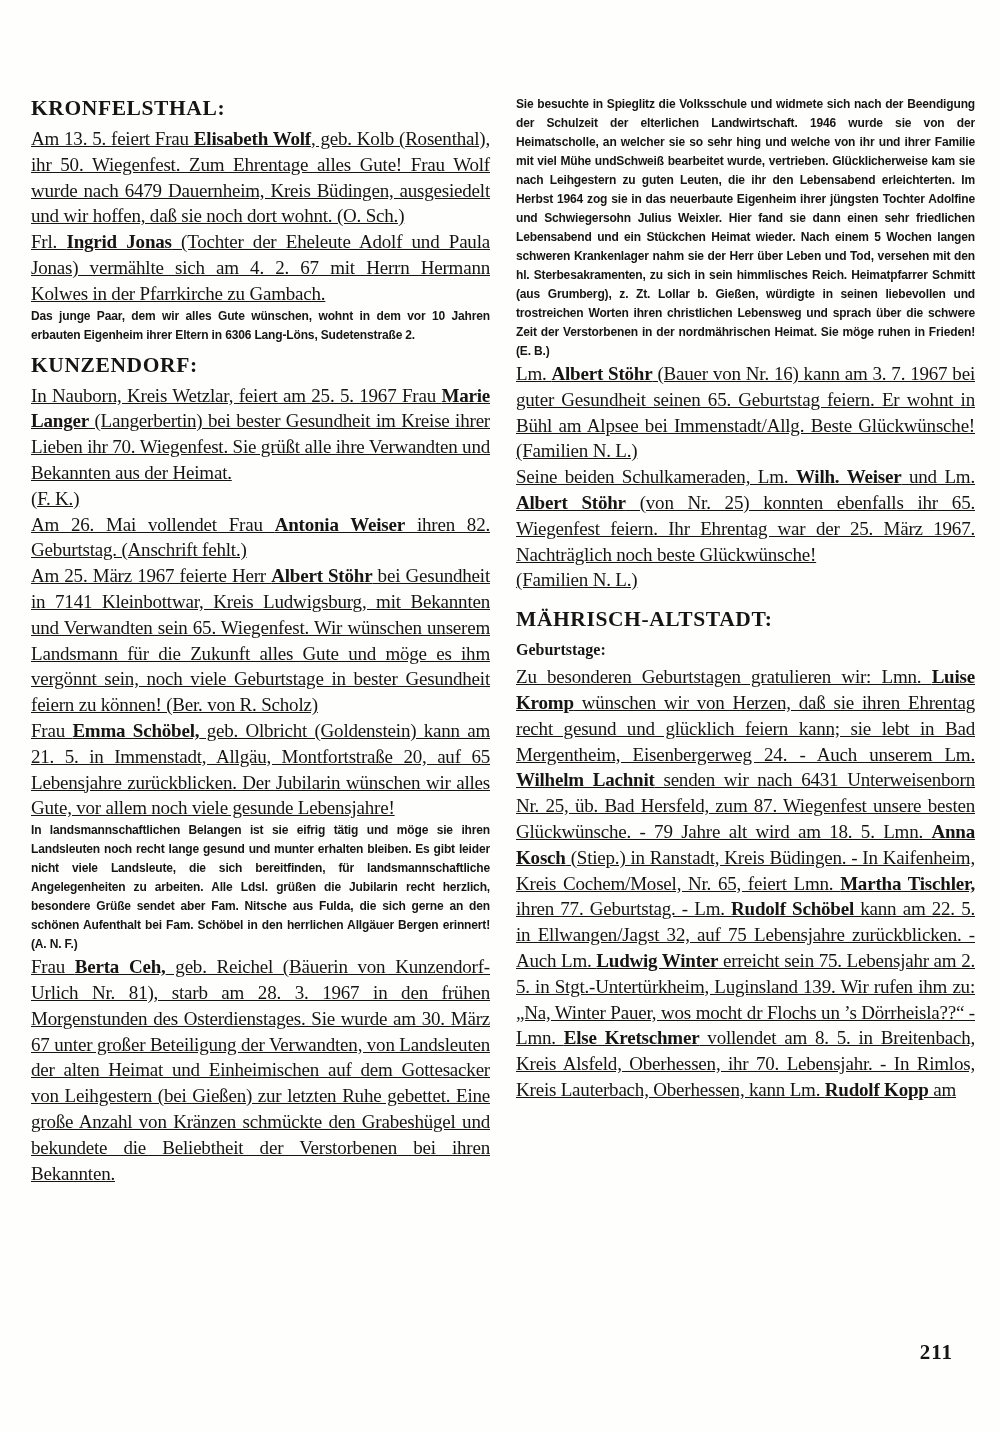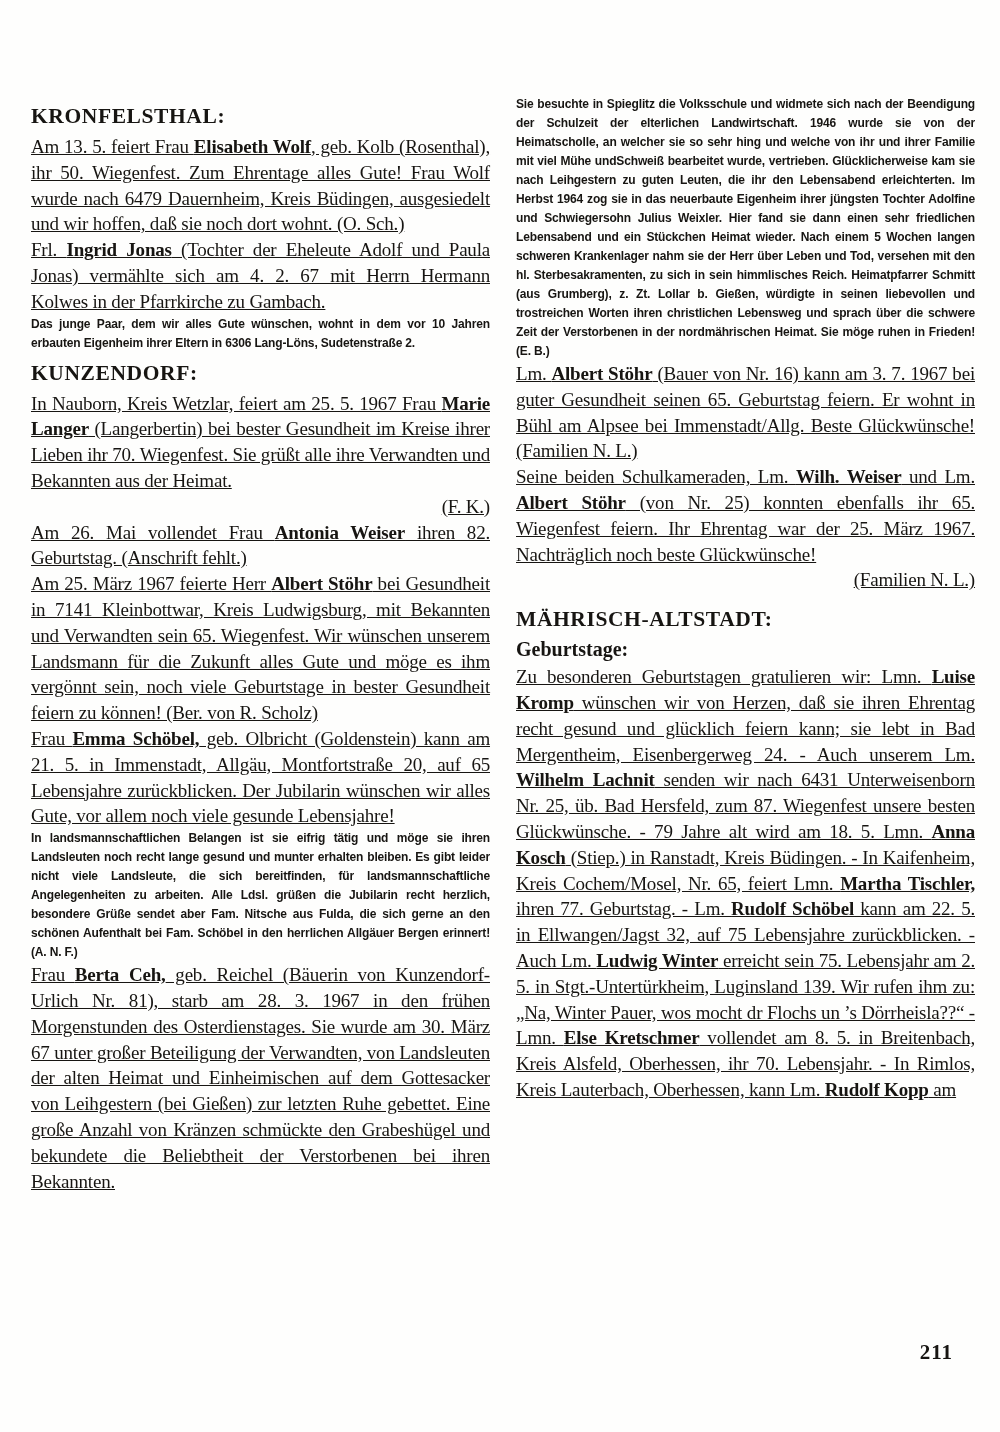--- a/index.html
+++ b/index.html
@@ -18,24 +18,24 @@
   }
   .small {
     font-family:"Liberation Sans","DejaVu Sans",sans-serif; font-weight:700;
     font-size:12px; line-height:19px; text-align:justify;
     letter-spacing:-0.15px; hyphens:auto; -webkit-hyphens:auto;
   }
   .hdr {
     font-size:21.5px; line-height:27px; font-weight:700;
     letter-spacing:0.6px; margin:7px 0 4px 0;
   }
-  .hdr.first  { margin-top:8px; }
+  .hdr.first  { margin-top:0; }
   .hdr.spaced { margin-top:13px; }
-  .subhdr { font-size:20px; line-height:25px; font-weight:700; margin:0 0 2px 0; }
-  .sign { text-align:right; }
+  .subhdr { font-size:16px; line-height:25px; font-weight:700; margin:0 0 2px 0; }
+  .sign { text-align:left; }
   .pagenum {
     position:absolute; top:1340px; right:47px;
     font-size:21px; font-weight:700; letter-spacing:1px;margin-left:48px;
   }
   b { font-weight:700; }
 </style>
 </head>
 <body>
 
 <div class="page">

